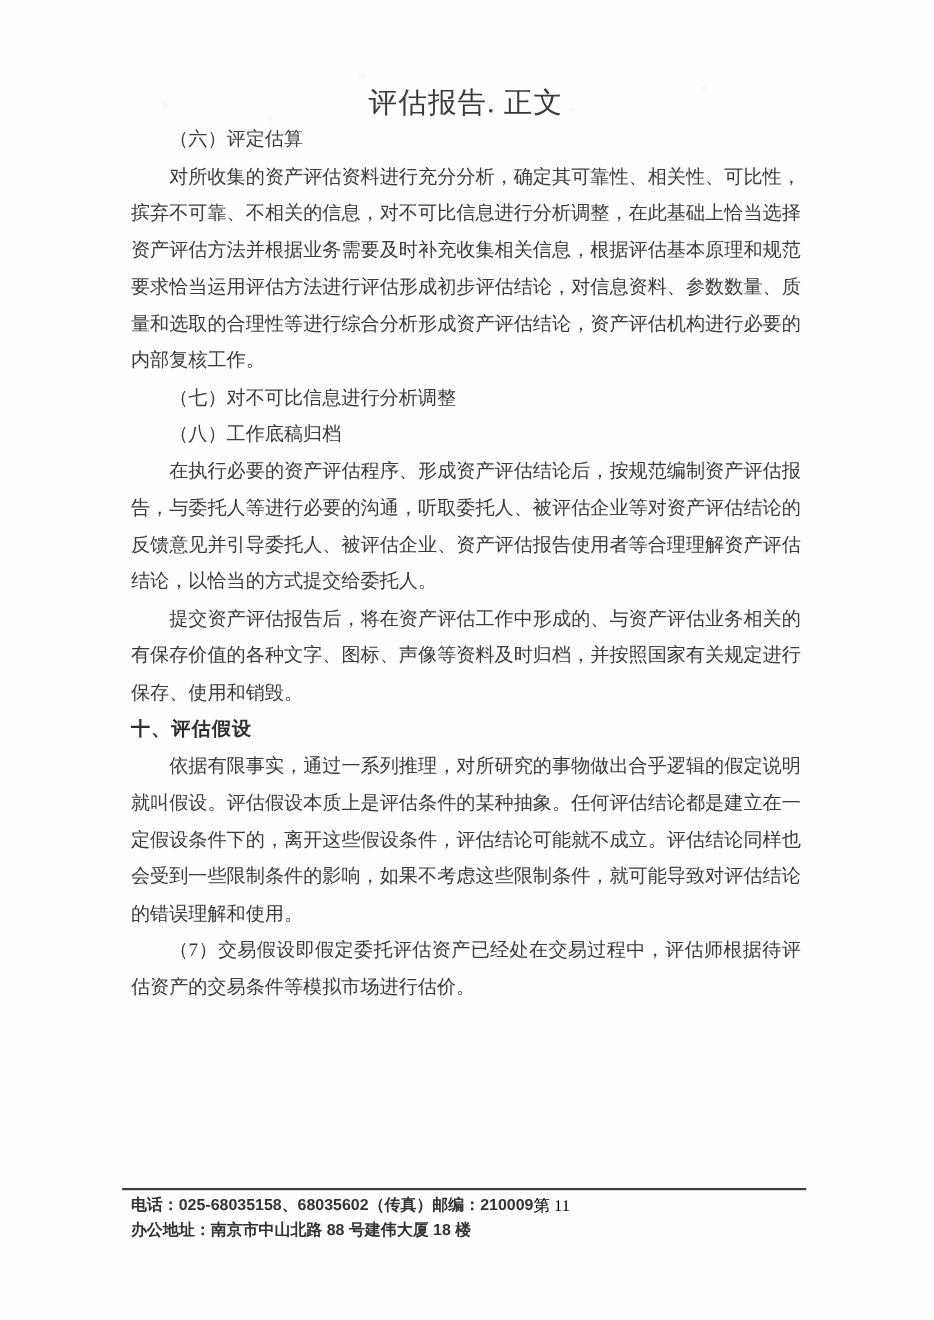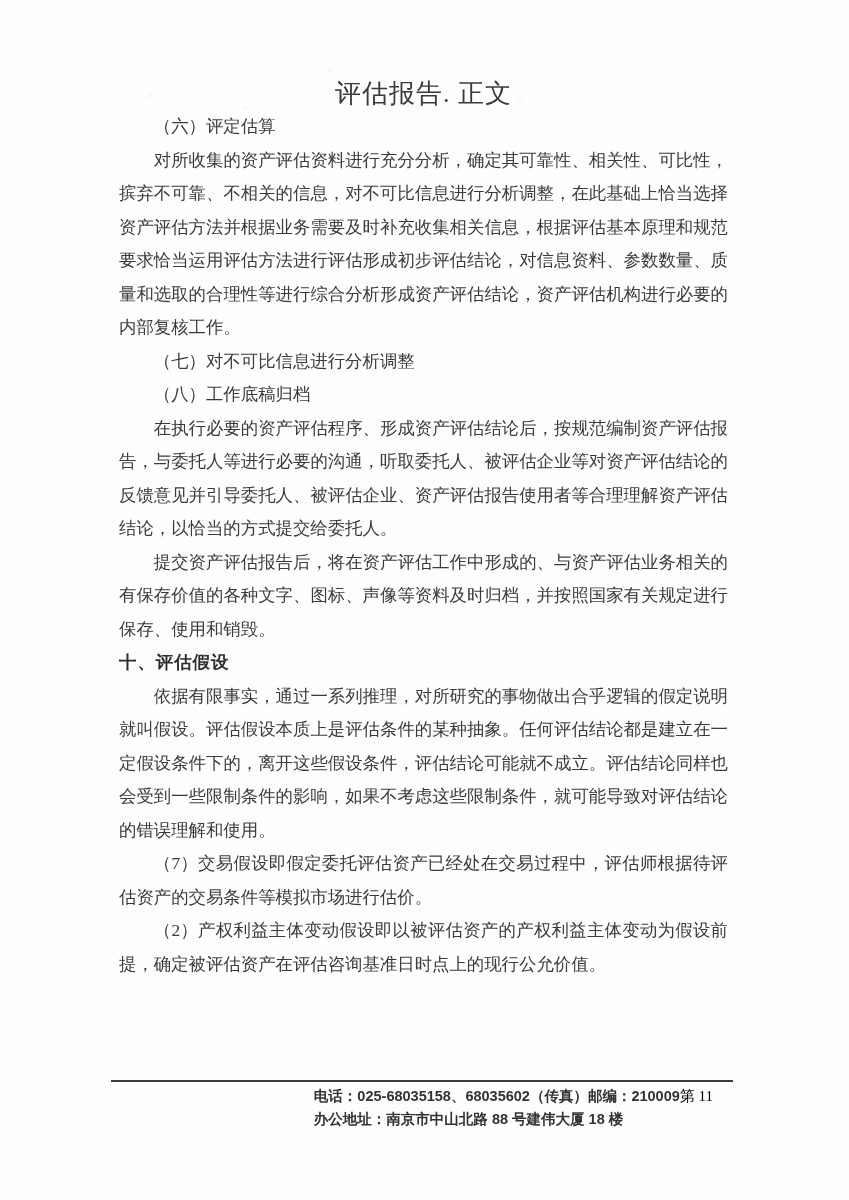--- a/index.html
+++ b/index.html
@@ -48,21 +48,21 @@
   .footer{
     position:absolute;
     left:111px;top:1080px;width:622px;
   }
   .footer-rule{
     border-top:2px solid #3e3e3e;
     height:0;margin-bottom:3px;
   }
   .footer-row{
     display:flex;
-    justify-content:flex-end;
+    justify-content:flex-start;
     align-items:flex-start;
   }
   .footer-contact{
     font-family:"Liberation Sans","DejaVu Sans",sans-serif;
     font-weight:bold;
     font-size:14.5px;
     line-height:23px;
     color:#323232;
     padding-left:8px;
   }
@@ -86,21 +86,20 @@
   <div class="body-text" id="body-container">
       <div class="para indent">（六）评定估算</div>
       <div class="para indent">对所收集的资产评估资料进行充分分析，确定其可靠性、相关性、可比性，摈弃不可靠、不相关的信息，对不可比信息进行分析调整，在此基础上恰当选择资产评估方法并根据业务需要及时补充收集相关信息，根据评估基本原理和规范要求恰当运用评估方法进行评估形成初步评估结论，对信息资料、参数数量、质量和选取的合理性等进行综合分析形成资产评估结论，资产评估机构进行必要的内部复核工作。</div>
       <div class="para indent">（七）对不可比信息进行分析调整</div>
       <div class="para indent">（八）工作底稿归档</div>
       <div class="para indent">在执行必要的资产评估程序、形成资产评估结论后，按规范编制资产评估报告，与委托人等进行必要的沟通，听取委托人、被评估企业等对资产评估结论的反馈意见并引导委托人、被评估企业、资产评估报告使用者等合理理解资产评估结论，以恰当的方式提交给委托人。</div>
       <div class="para indent">提交资产评估报告后，将在资产评估工作中形成的、与资产评估业务相关的有保存价值的各种文字、图标、声像等资料及时归档，并按照国家有关规定进行保存、使用和销毁。</div>
       <div class="para bold-heading">十、评估假设</div>
       <div class="para indent">依据有限事实，通过一系列推理，对所研究的事物做出合乎逻辑的假定说明就叫假设。评估假设本质上是评估条件的某种抽象。任何评估结论都是建立在一定假设条件下的，离开这些假设条件，评估结论可能就不成立。评估结论同样也会受到一些限制条件的影响，如果不考虑这些限制条件，就可能导致对评估结论的错误理解和使用。</div>
       <div class="para indent">（7）交易假设即假定委托评估资产已经处在交易过程中，评估师根据待评估资产的交易条件等模拟市场进行估价。</div>
-      <div class="para indent">（2）产权利益主体变动假设即以被评估资产的产权利益主体变动为假设前提，确定被评估资产在评估咨询基准日时点上的现行公允价值。</div>
     </div>
 
   <div class="footer">
     <div class="footer-rule"></div>
     <div class="footer-row">
       <div class="footer-contact">
         <div>电话：025-68035158、68035602（传真）邮编：210009</div>
         <div>办公地址：南京市中山北路 88 号建伟大厦 18 楼</div>
       </div>
       <div class="page-num">第 11</div>

